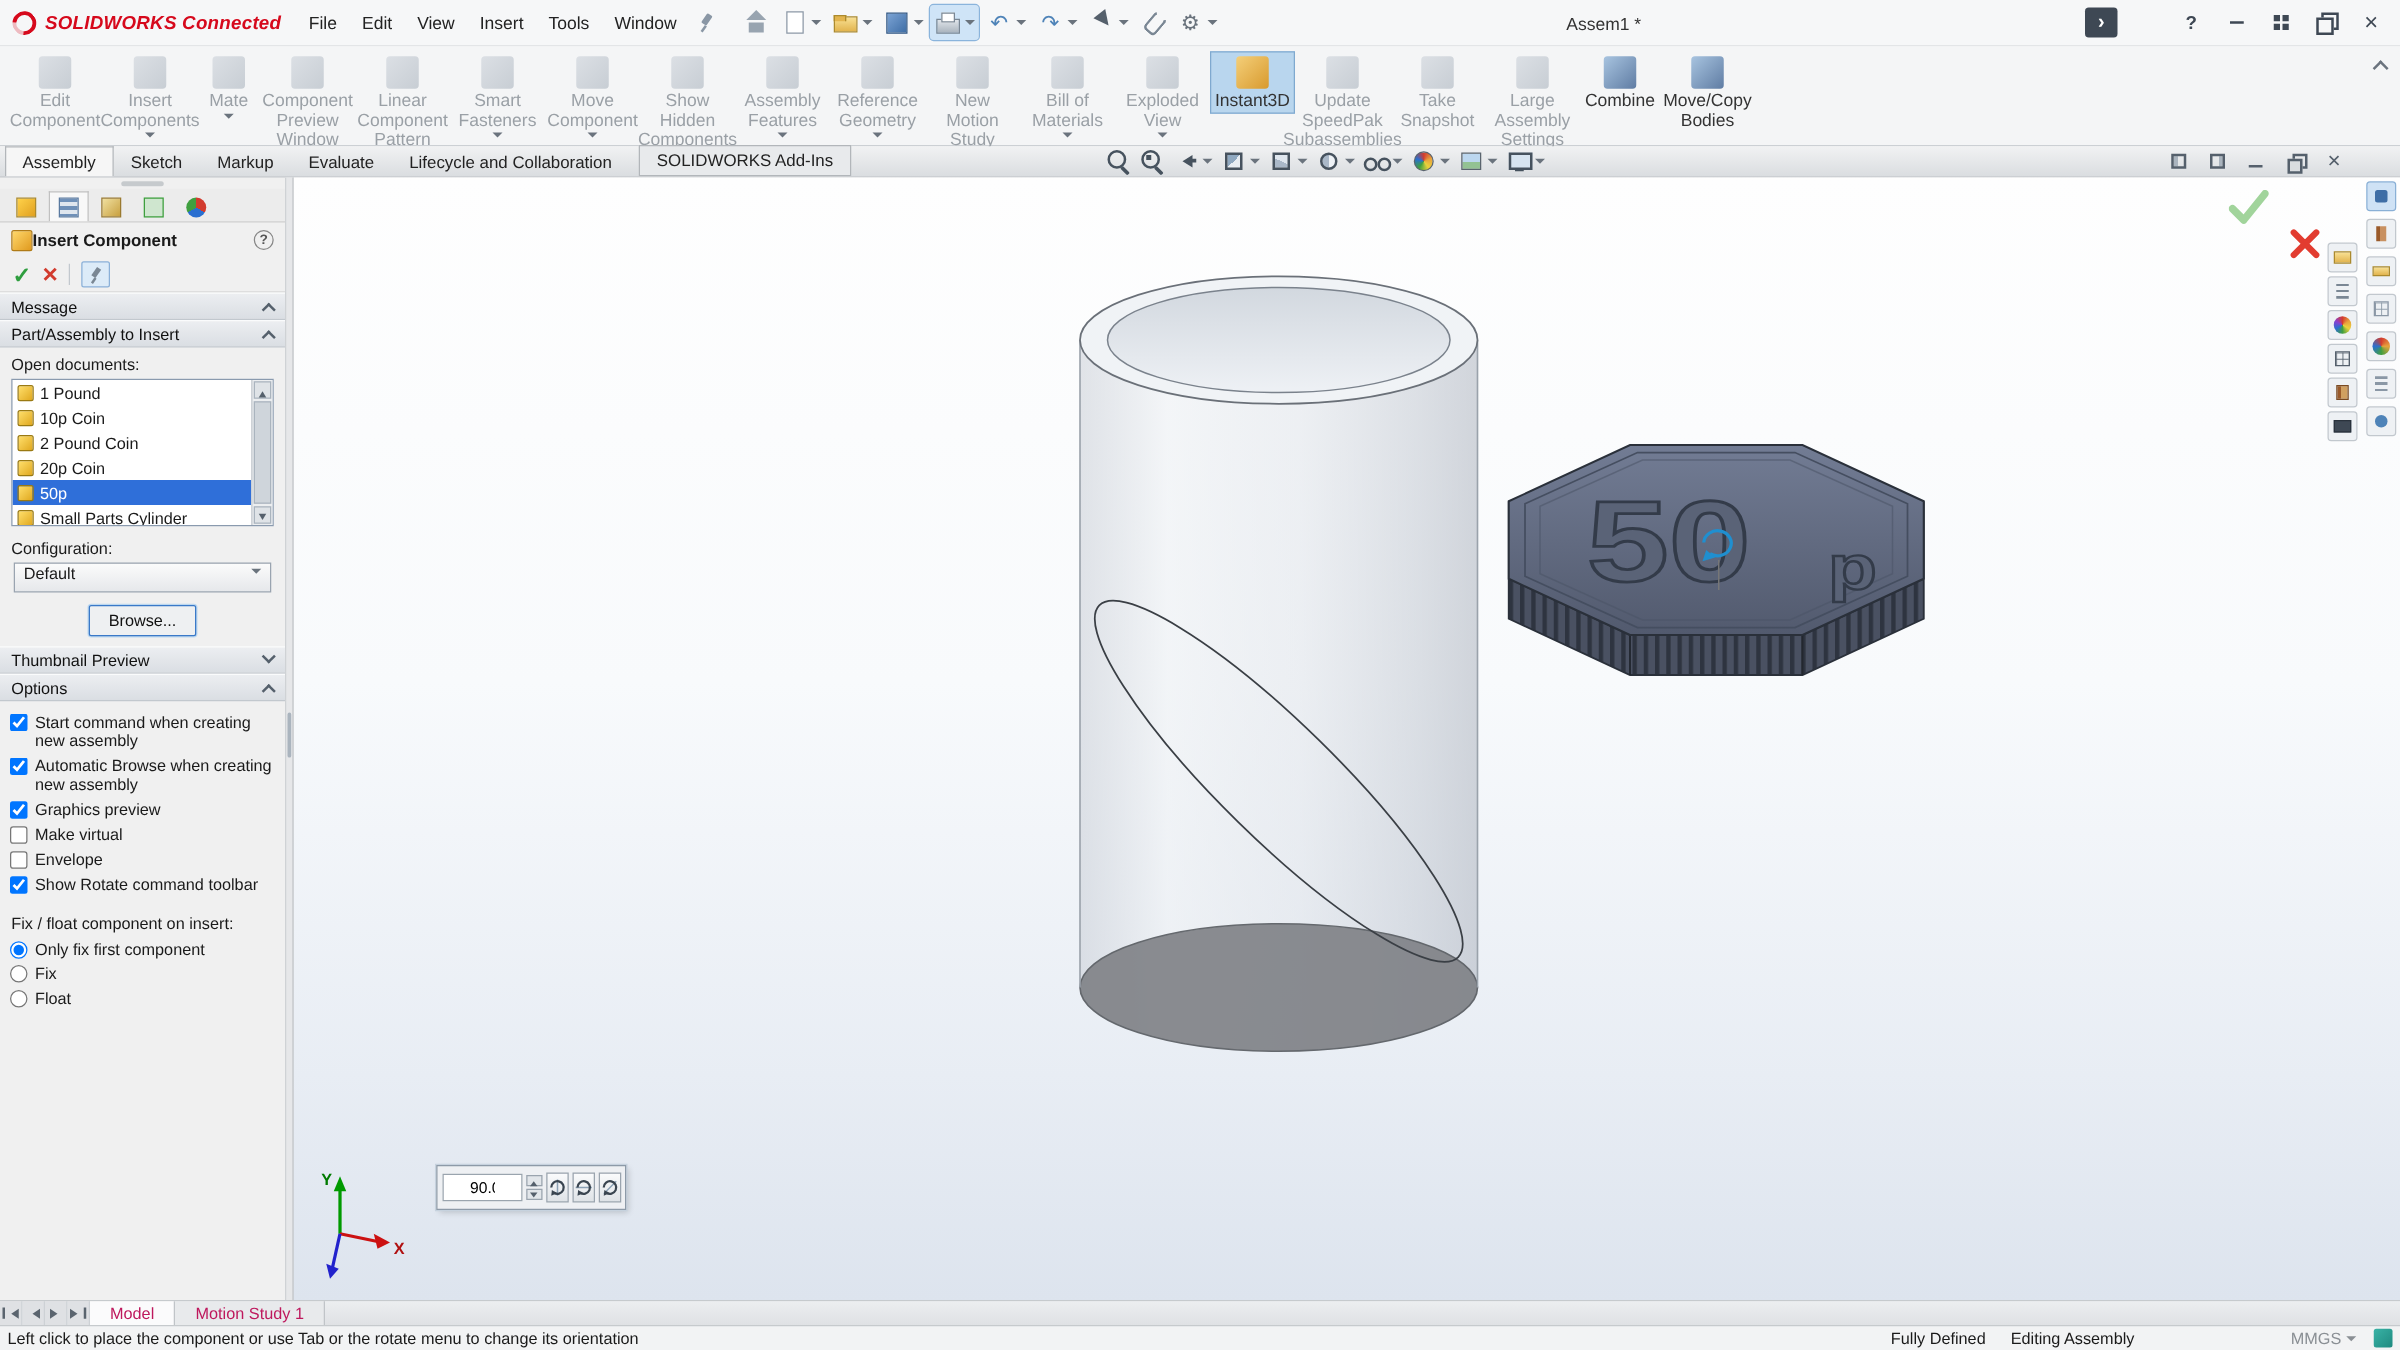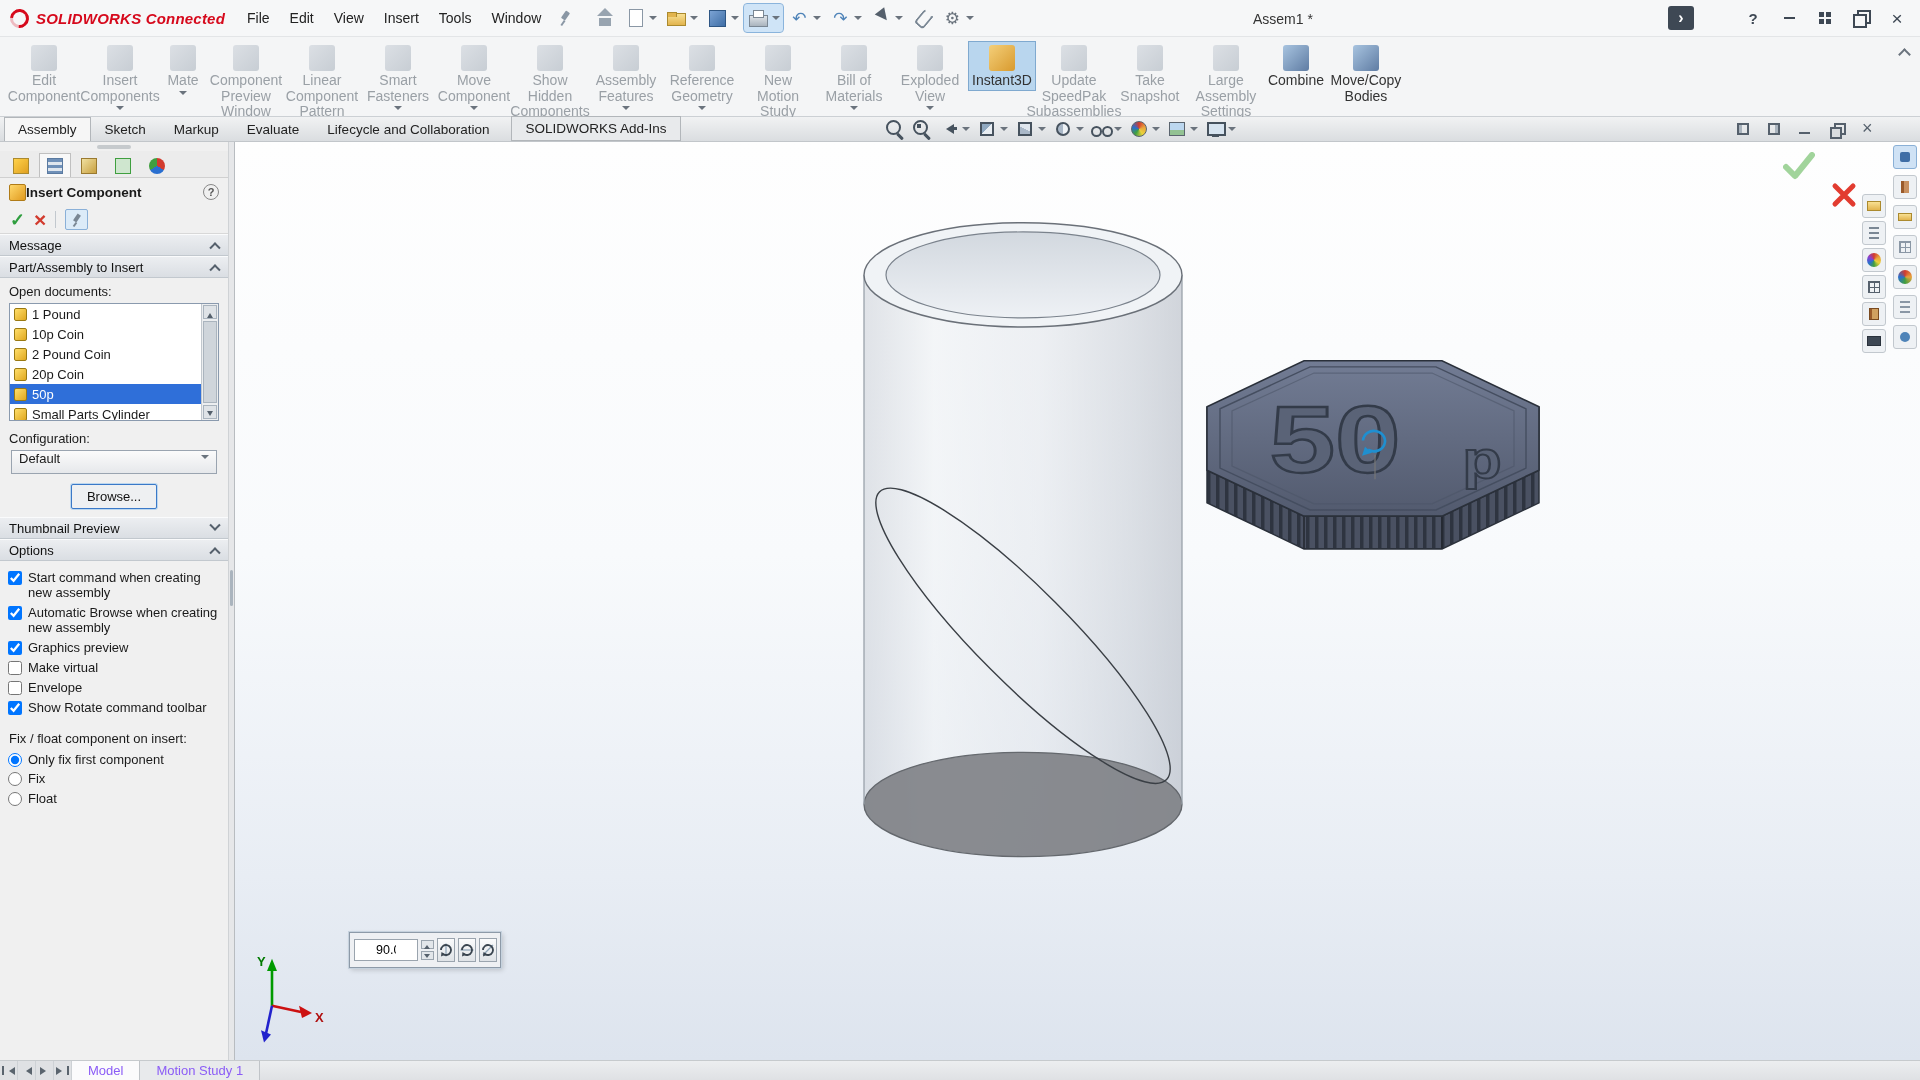--- a/index.html
+++ b/index.html
@@ -187,21 +187,21 @@
 .spin-down::before{content:"";position:absolute;left:2px;top:2px;border:3px solid transparent;border-top:4px solid #55606c}
 .rot-btn{width:24px;height:24px;border:1px solid #9aa4ae;background:linear-gradient(#fafbfc,#dfe3e7);display:flex;align-items:center;justify-content:center;padding:0}
 
 
 .btabs{height:20px;background:#e3e5e8;border-top:1px solid #c6cacd;display:flex;align-items:stretch;flex:none}
 .bnav{width:18px;display:flex;align-items:center;justify-content:center;border-right:1px solid #cdd1d5;background:#dfe1e4;gap:1px}
 .tri-l{width:0;height:0;border:4px solid transparent;border-right:6px solid #5a646e;display:inline-block}
 .tri-r{width:0;height:0;border:4px solid transparent;border-left:6px solid #5a646e;display:inline-block}
 .bar{width:2px;height:9px;background:#5a646e;display:inline-block}
 .btab-list{display:flex;align-items:stretch}
-.btab{display:flex;align-items:center;padding:0 16px;font-size:13px;background:#e8eaec;border-right:1px solid #c0c4c8;color:#8b5cf6;white-space:nowrap}
+.btab{display:flex;align-items:center;padding:0 16px;font-size:13px;background:#e8eaec;border-right:1px solid #c0c4c8;color:#be185d;white-space:nowrap}
 .btab.active{background:#fbfbfc}
 .btabs-fill{flex:1;background:linear-gradient(#eceef0,#dfe1e4)}
 
 
 .statusbar{height:20px;background:#f2f3f4;border-top:1px solid #c6cacd;display:flex;align-items:center;padding:0 6px;font-size:13px;flex:none}
 .sb-right{margin-left:auto;display:flex;align-items:center}
 .sb-defined{padding:0 20px}
 .sb-mode{margin-right:125px}
 .sb-units{color:#8a8f94;display:flex;align-items:center;gap:4px}
 .sb-units .caret-s{border-top-color:#8a8f94;margin:4px 0 0}
@@ -702,13 +702,25 @@
         <i class="tri-r"></i>
         <i class="bar"></i>
       </span>
     <div class="btab-list">
         <div class="btab active">Model</div>
         <div class="btab">Motion Study 1</div>
       </div>
     <div class="btabs-fill"></div>
   </div>
 
+  <div class="statusbar">
+    <span class="sb-hint">Left click to place the component or use Tab or the rotate menu to change its orientation</span>
+    <span class="sb-right">
+      <span class="sb-defined">Fully Defined</span>
+      <span class="sb-mode">Editing Assembly</span>
+      <span class="sb-units">
+        <span>MMGS</span>
+        <span class="caret-s"></span>
+      </span>
+      <span class="sb-corner"></span>
+    </span>
+  </div>
 </div>
 
 </body></html>

